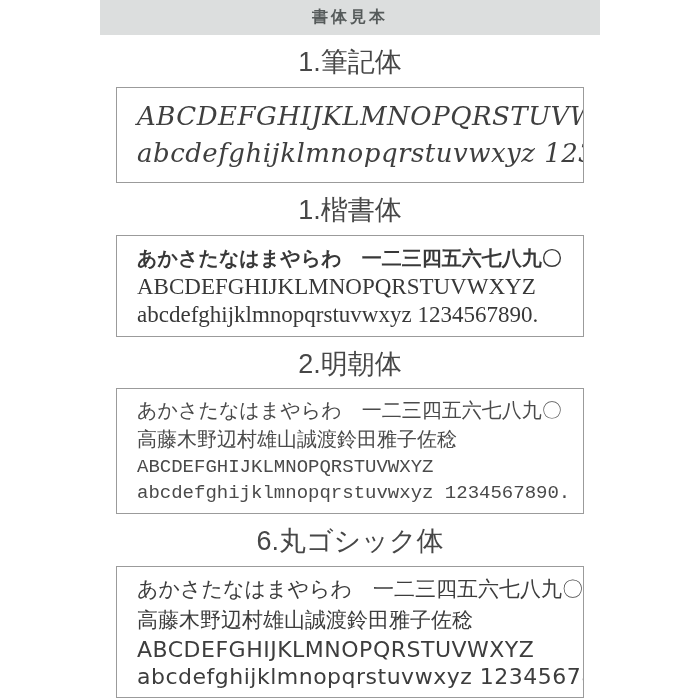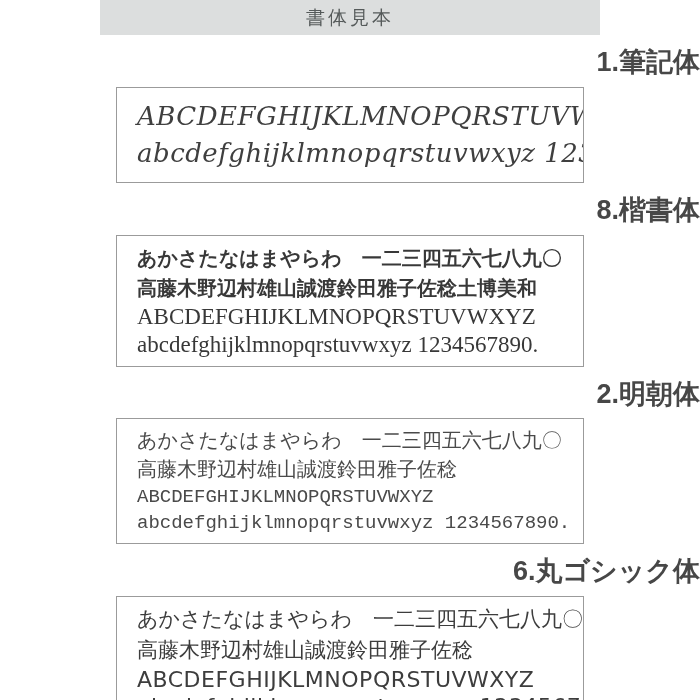--- a/index.html
+++ b/index.html
@@ -19,30 +19,30 @@
   .header-bar {
     width: 500px;
     height: 35px;
     margin: 0 auto;
     background: #dcdede;
     display: flex;
     align-items: center;
     justify-content: center;
   }
   .header-bar .title-text {
-    font-size: 19px;
-    font-weight: normal;
+    font-size: 16px;
+    font-weight: bold;
     letter-spacing: 3px;
     color: #555a5a;
   }
   h2.section-heading {
     margin: 11px 0 7px 0;
-    text-align: right;
+    text-align: center;
     font-size: 27px;
-    font-weight: bold;
+    font-weight: normal;
     color: #474747;
     line-height: 1.25;
     font-family: "Liberation Sans", sans-serif;
   }
   .sample-box {
     box-sizing: border-box;
     width: 468px;
     margin: 0 auto;
     border: 1px solid #9b9b9b;
     background: #ffffff;
@@ -116,24 +116,23 @@
 
   <section>
     <h2 class="section-heading">1.筆記体</h2>
     <div class="sample-box box-script">
       <div class="line">ABCDEFGHIJKLMNOPQRSTUVWXYZ</div>
       <div class="line">abcdefghijklmnopqrstuvwxyz 1234567890.</div>
     </div>
   </section>
 
   <section>
-    <h2 class="section-heading">8.楷書体</h2>
+    <h2 class="section-heading">1.楷書体</h2>
     <div class="sample-box box-kaisho">
       <div class="line-ja">あかさたなはまやらわ　一二三四五六七八九〇</div>
-      <div class="line-ja">高藤木野辺村雄山誠渡鈴田雅子佐稔土博美和</div>
       <div class="line-latin">ABCDEFGHIJKLMNOPQRSTUVWXYZ</div>
       <div class="line-latin">abcdefghijklmnopqrstuvwxyz 1234567890.</div>
     </div>
   </section>
 
   <section>
     <h2 class="section-heading">2.明朝体</h2>
     <div class="sample-box box-mincho">
       <div class="line-ja">あかさたなはまやらわ　一二三四五六七八九〇</div>
       <div class="line-ja">高藤木野辺村雄山誠渡鈴田雅子佐稔</div>

